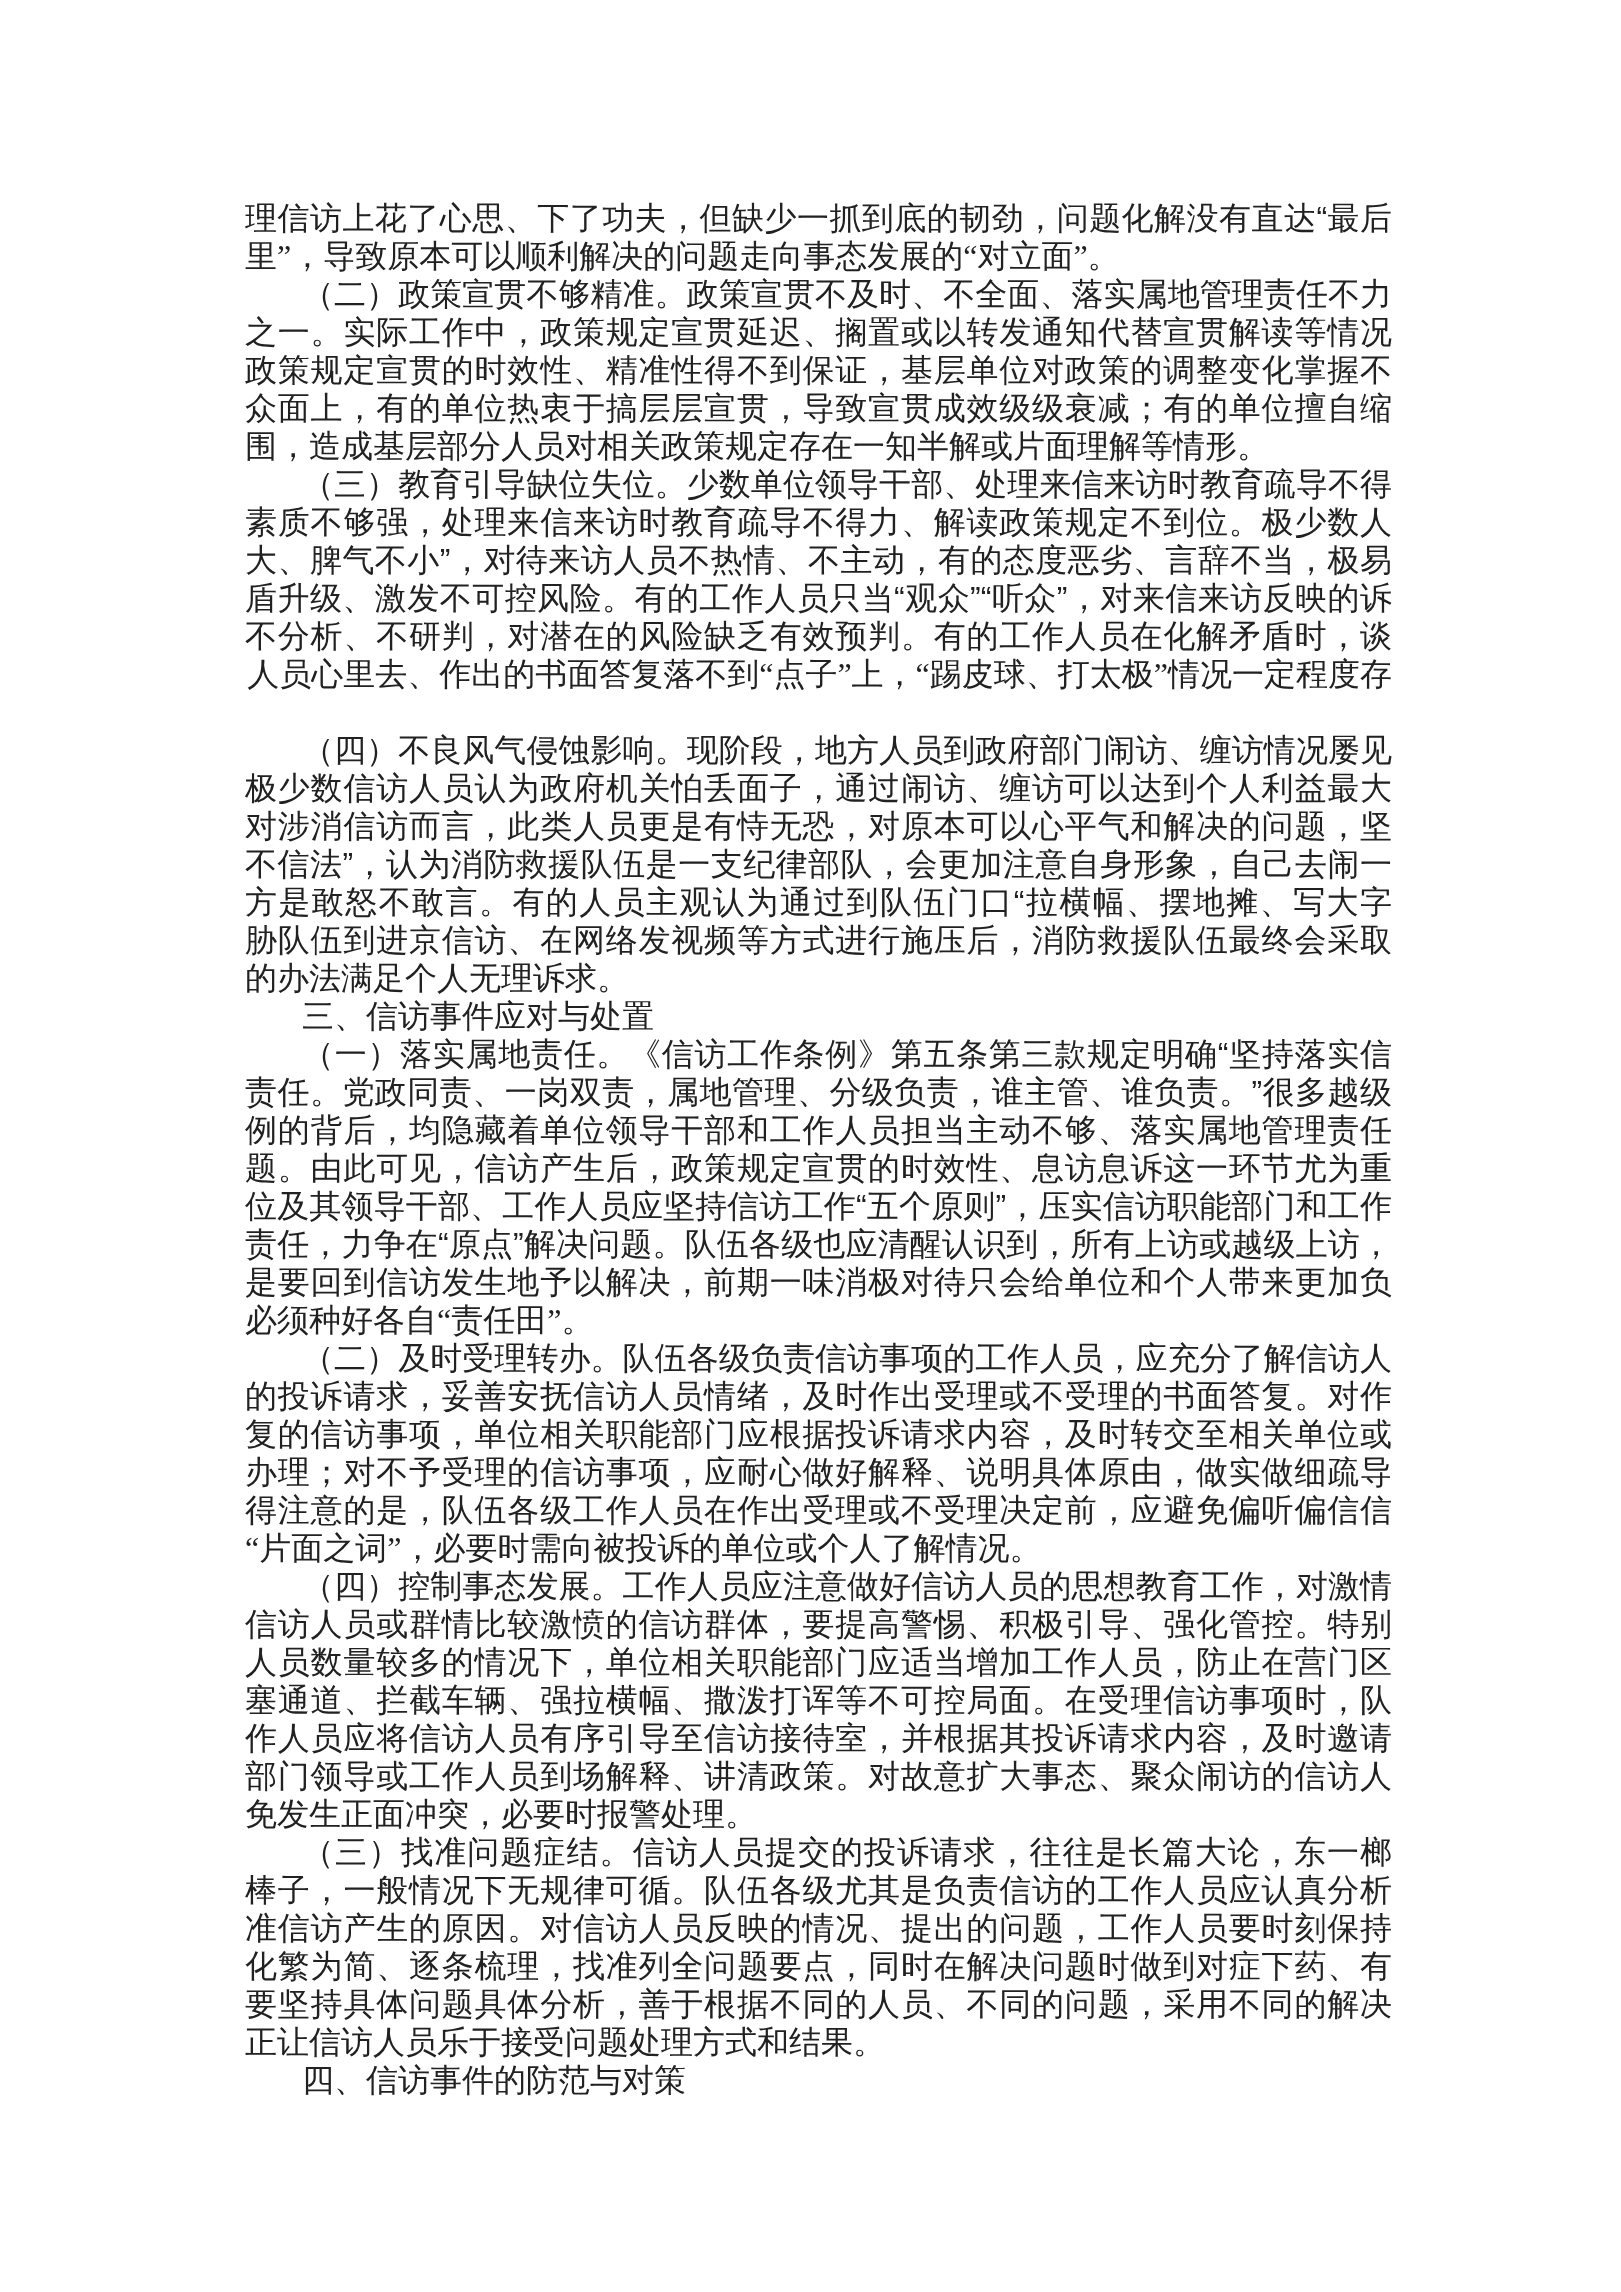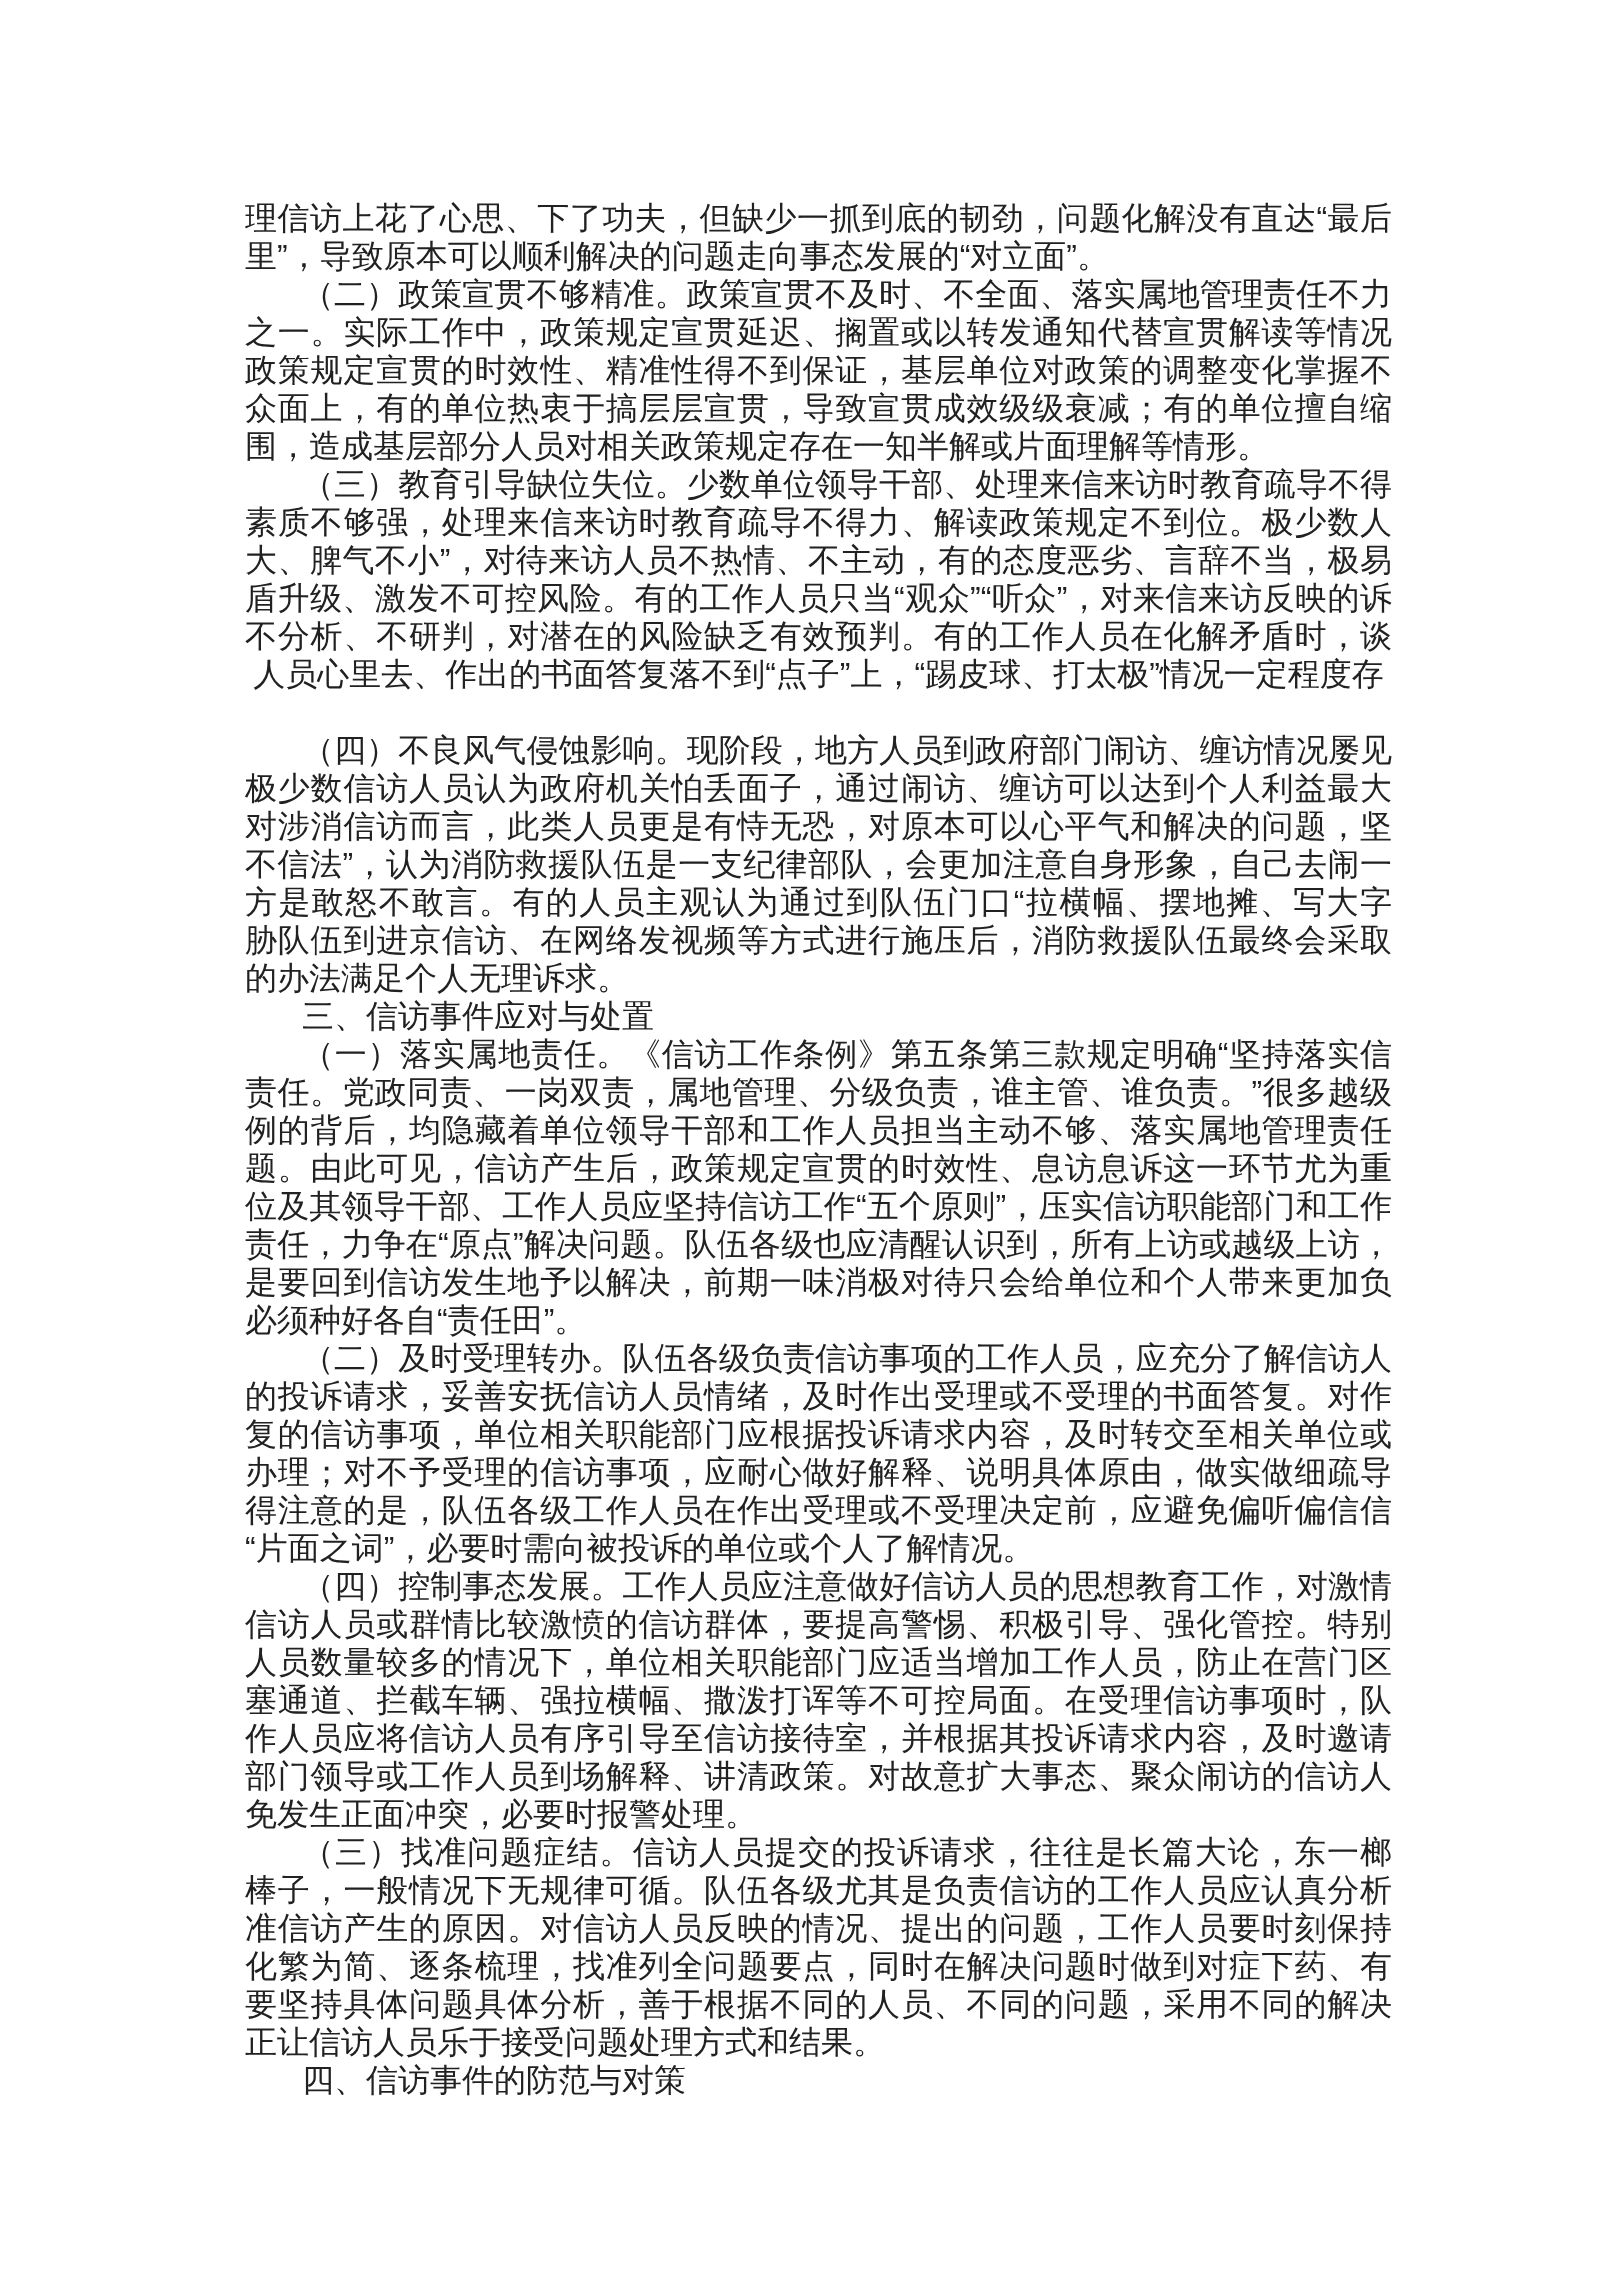--- a/index.html
+++ b/index.html
@@ -25,22 +25,23 @@
   .paragraph { margin: 0; padding: 0; }
   .line {
     height: 38px;
     overflow: hidden;
     white-space: normal;
     text-align: justify;
     text-align-last: justify;
     -moz-text-align-last: justify;
   }
   .line.para-last {
-    text-align: center;
+    text-align: right;
     text-align-last: left;
+    font-family: Liberation Serif, serif;
     -moz-text-align-last: left;
   }
   .line.indented { text-indent: 57px; }
   .line.blank { }
 </style>
 </head>
 <body>
 
 <div class="page" style="background: rgb(255, 255, 255);">
   <div class="text-block" id="text-block" style="color: rgb(33, 33, 33);">

